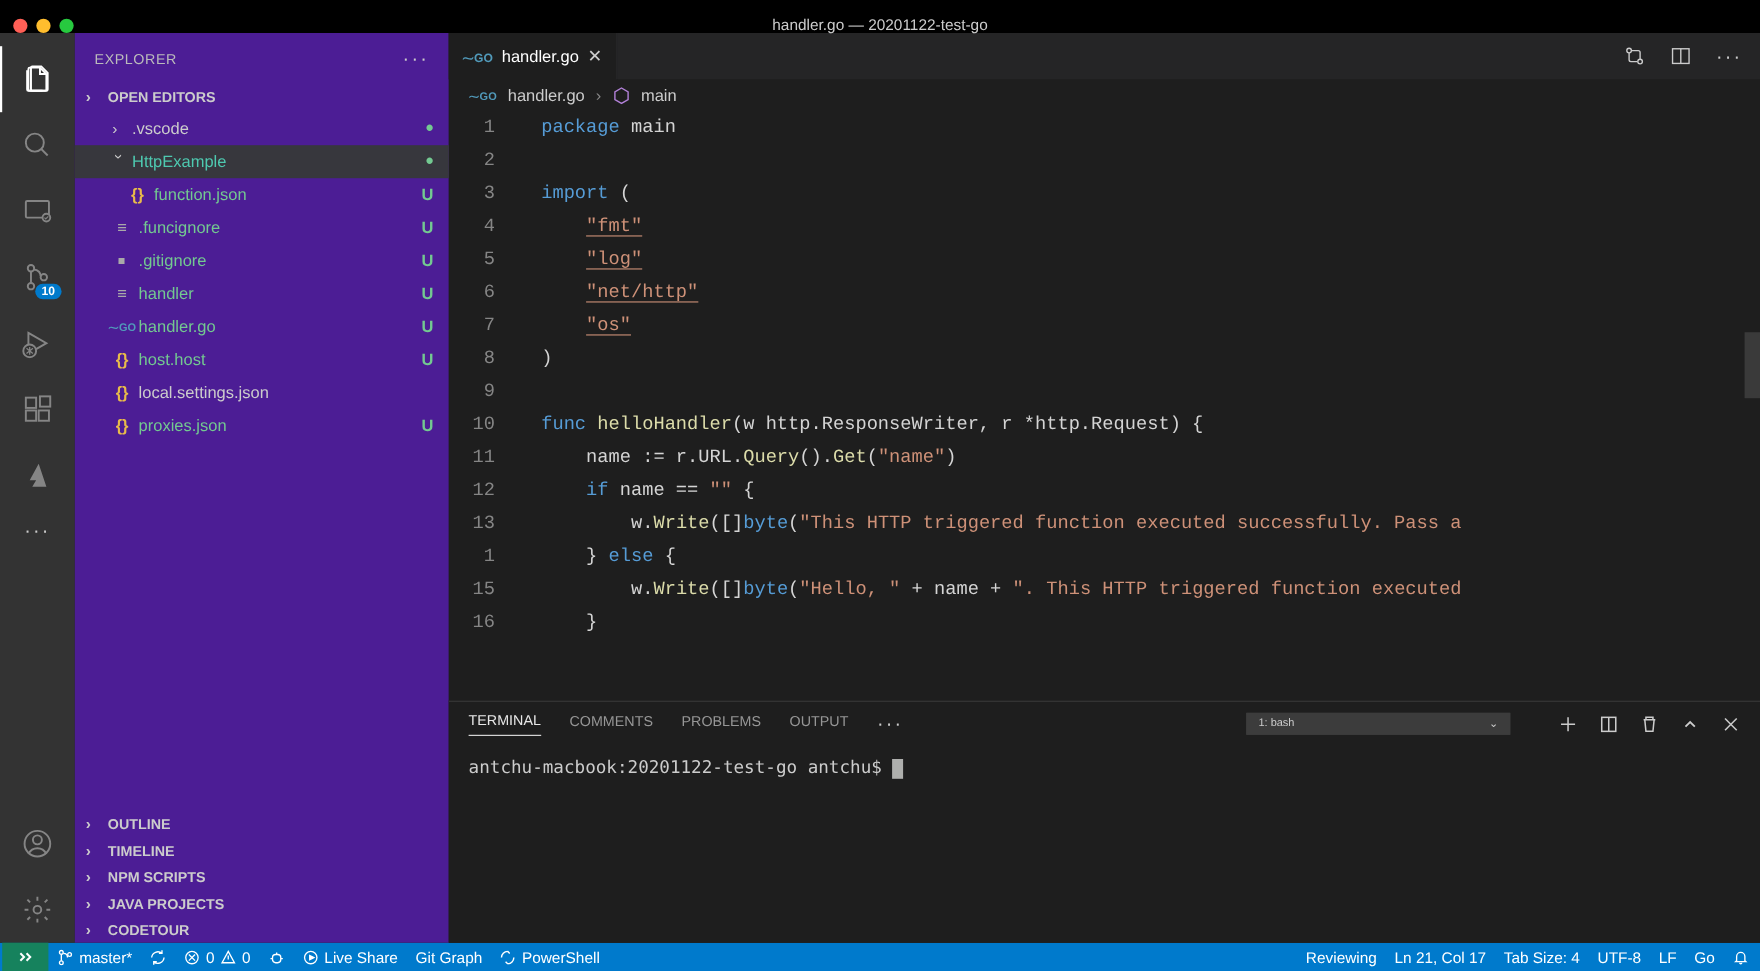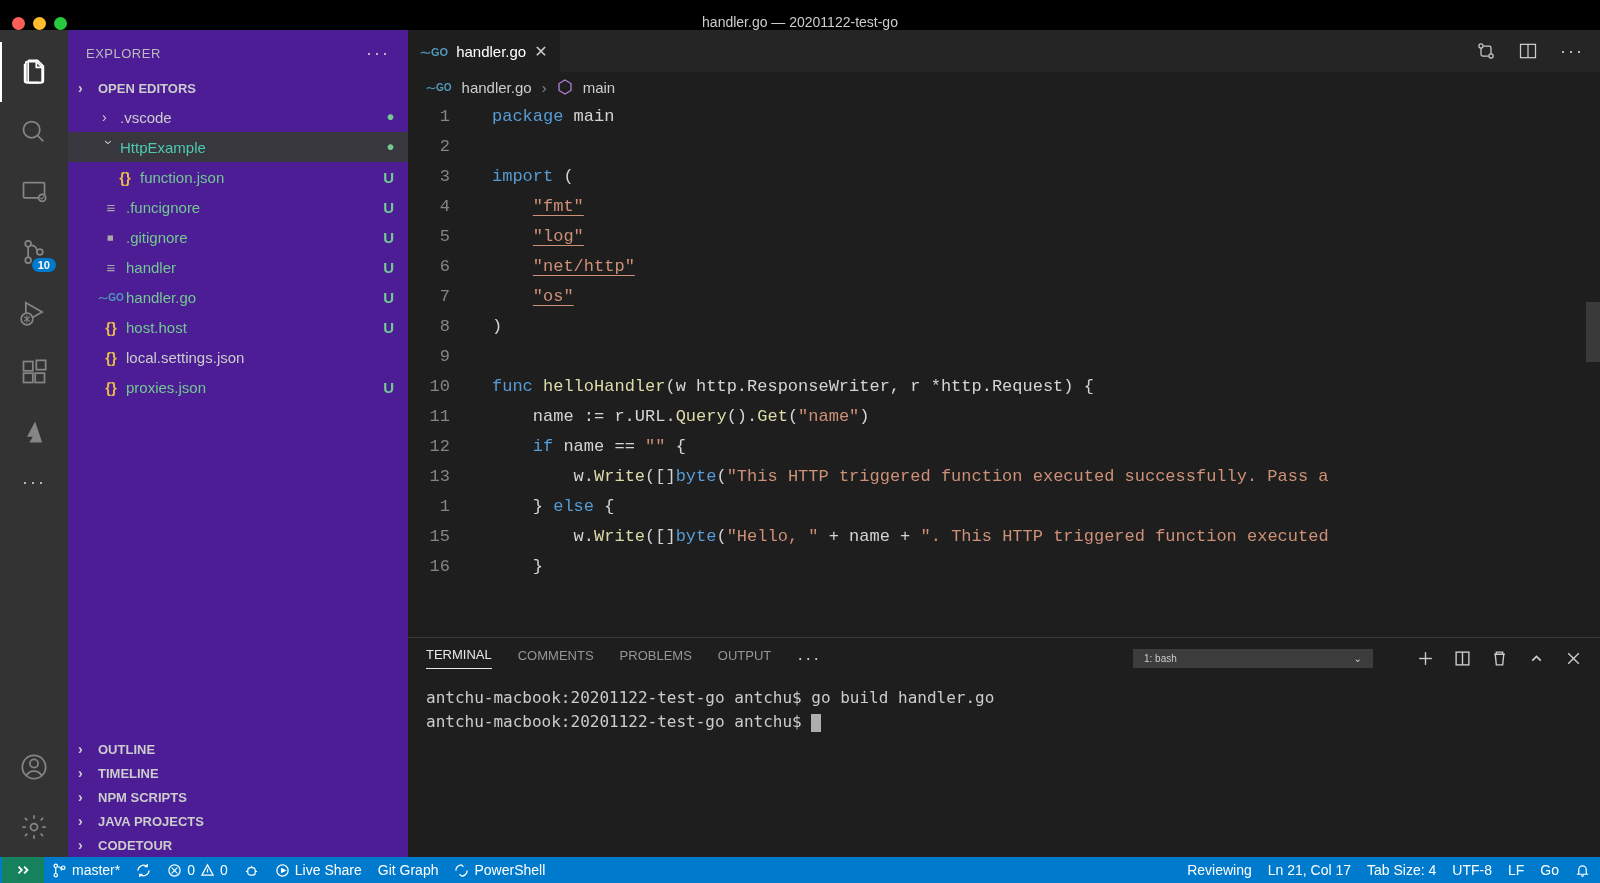--- a/index.html
+++ b/index.html
@@ -391,21 +391,21 @@
             </svg>
           <svg viewBox="0 0 16 16" stroke="currentColor" stroke-width="1.6" fill="none">
               <path d="M4 10l4-4 4 4"></path>
             </svg>
           <svg viewBox="0 0 16 16" stroke="currentColor" stroke-width="1.3" fill="none">
               <line x1="3" y1="3" x2="13" y2="13"></line>
               <line x1="13" y1="3" x2="3" y2="13"></line>
             </svg>
         </div>
       </div>
-      <div class="terminal" id="terminal"><div>antchu-macbook:20201122-test-go antchu$ go build handler.go</div><div>antchu-macbook:20201122-test-go antchu$ <span class="cursor"></span></div></div>
+      <div class="terminal" id="terminal"><div>antchu-macbook:20201122-test-go antchu$ <span class="cursor"></span></div></div>
     </div>
   </div>
 </div>
 
 <div class="statusbar">
   <div class="rsync">
     <svg width="18" height="18" viewBox="0 0 16 16" fill="none" stroke="#fff" stroke-width="1.6">
         <path d="M4 5l3 3-3 3M9 5l3 3-3 3"></path>
       </svg>
   </div>

